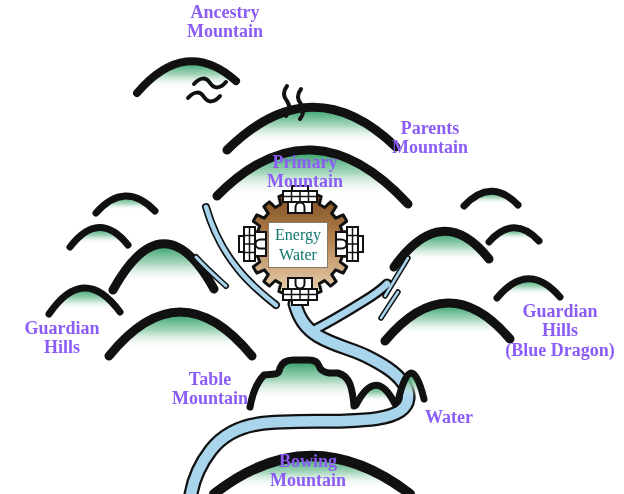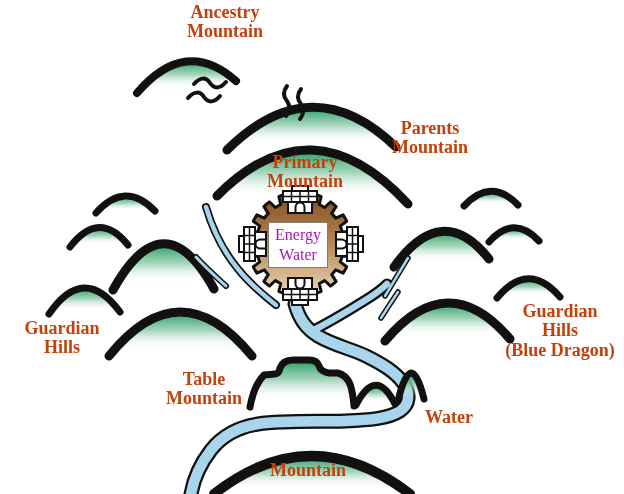--- a/index.html
+++ b/index.html
@@ -1,26 +1,26 @@
 <!DOCTYPE html>
 <html><head>
 <meta charset="utf-8">
 <style>
   html,body{margin:0;padding:0;background:#fff;}
   #stage{position:relative;width:624px;height:494px;background:#fff;overflow:hidden;
          font-family:"Liberation Serif","DejaVu Serif",serif;}
   #art{position:absolute;left:0;top:0;z-index:1;}
   .lbl{position:absolute;z-index:3;transform:translate(-50%,-50%);
        text-align:center;font-weight:bold;font-size:18px;line-height:1.08;
-       color:#c2410c;white-space:nowrap;}
+       color:#8b5cf6;white-space:nowrap;}
   .lbl span{display:block;}
   #energy-box{position:absolute;z-index:2;left:268px;top:222px;width:60px;height:46px;
        background:#fff;border:1px solid #8a7a6a;box-sizing:border-box;
        display:flex;flex-direction:column;justify-content:center;
-       text-align:center;font-size:16px;line-height:20px;color:#a21caf;}
+       text-align:center;font-size:16px;line-height:20px;color:#0f766e;}
   
   .mtn{stroke:#111;fill:url(#gm);stroke-linecap:round;stroke-linejoin:round;}
   .mark{stroke:#111;fill:none;stroke-linecap:round;stroke-width:4;}
   .rv-k{stroke:#111;fill:none;stroke-linecap:round;stroke-linejoin:round;}
   .rv-b{fill:none;stroke-linecap:round;stroke-linejoin:round;}
   .gate rect,.gate path{fill:#fff;stroke:#111;stroke-width:2;}
   .gate line{stroke:#111;stroke-width:1.5;}
 </style>
 </head>
 <body>
@@ -117,23 +117,24 @@
   </div>
   <div class="lbl" style="left:62px;top:338px;">
     <span>Guardian</span>
       <span>Hills</span>
   </div>
   <div class="lbl" style="left:560px;top:331px;">
     <span>Guardian</span>
       <span>Hills</span>
       <span>(Blue Dragon)</span>
   </div>
-  <div class="lbl" style="left:204px;top:389px;font-family:Liberation Serif, serif;">
+  <div class="lbl" style="left:210px;top:389px;font-family:Liberation Serif, serif;">
     <span>Table</span>
       <span>Mountain</span>
   </div>
   <div class="lbl" style="left:449px;top:418px;">
     <span>Water</span>
   </div>
   <div class="lbl" style="left:308px;top:471px;">
+    <span>Bowing</span>
       <span>Mountain</span>
   </div>
 </div>
 
 </body></html>

